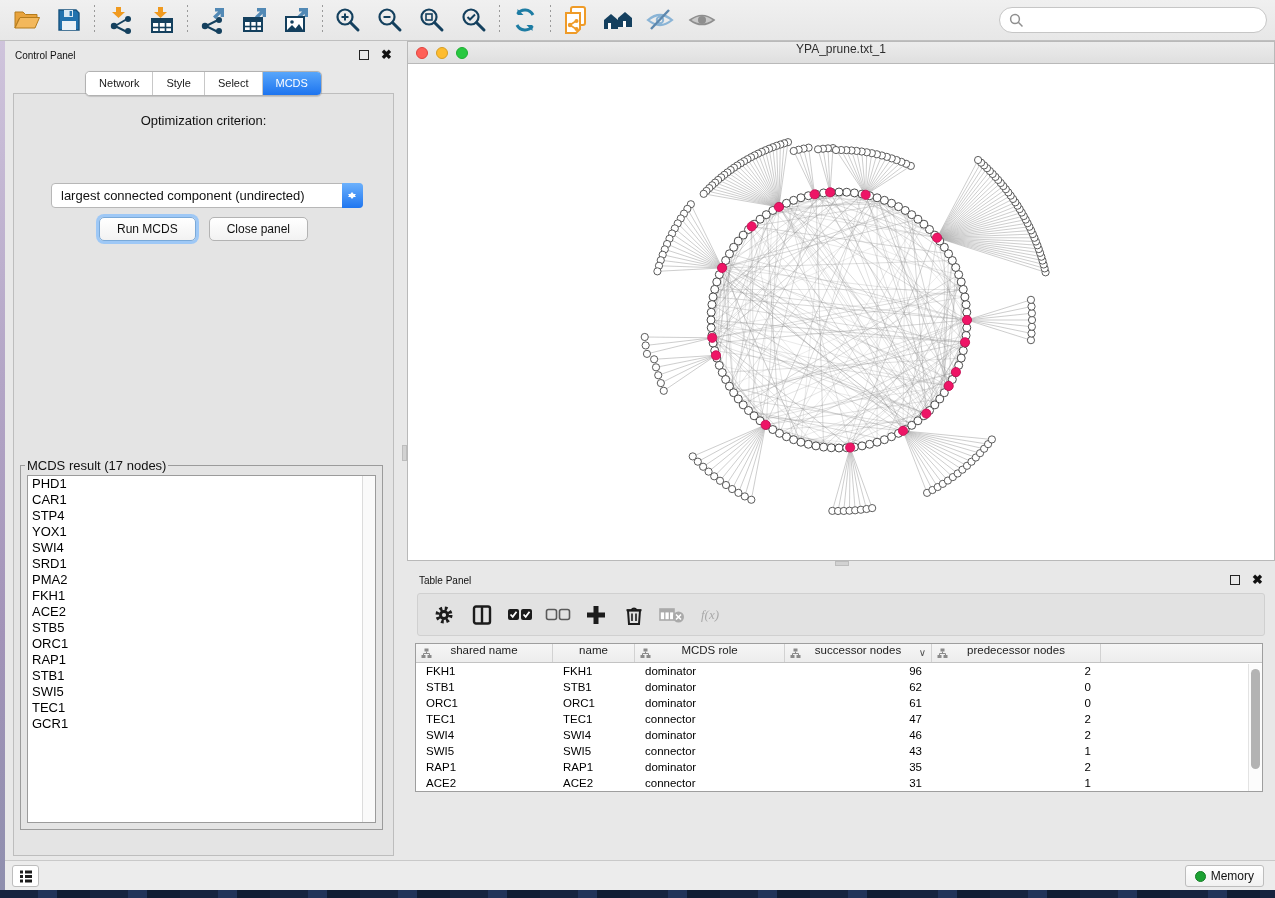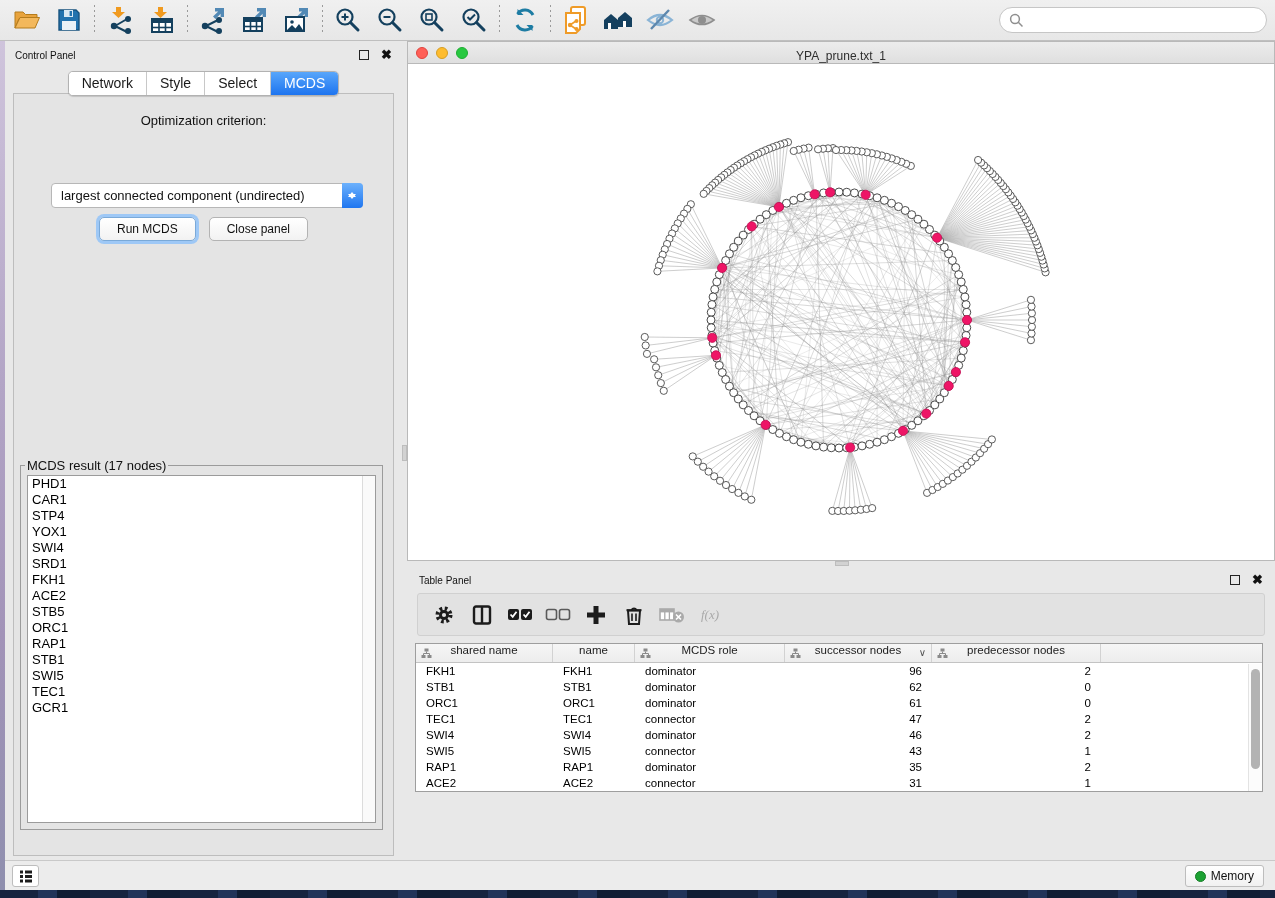--- a/index.html
+++ b/index.html
@@ -26,21 +26,21 @@
 
   
   .control-panel { position:absolute; left:5px; top:41px; width:397px; height:819px; background:#e8e8e8; }
   .panel-title-row { height:28px; display:flex; align-items:center; padding:0 10px; }
   .panel-title { font-size:10px; color:#111; flex:1; }
   .wbtn-float { width:10px; height:10px; border:1.5px solid #222; margin-right:12px; }
   .wbtn-close { font-size:13px; font-weight:bold; color:#111; line-height:10px; }
   .ctab-row { display:flex; justify-content:center; margin-top:2px; position:relative; z-index:2; }
   .seg { display:inline-flex; border:1px solid #b2b2b2; border-radius:5px; overflow:hidden;
     background:#fff; box-shadow:0 0.5px 1px rgba(0,0,0,.15); }
-  .seg > div { padding:0 13px; height:23px; line-height:23px; font-size:14px; color:#1a1a1a;
+  .seg > div { padding:0 13px; height:23px; line-height:23px; font-size:11px; color:#1a1a1a;
     border-right:1px solid #c8c8c8; background:#fff; }
   .seg > div:last-child { border-right:none; }
   .seg > div.active { background:linear-gradient(#58a6fb,#1d74ef); color:#fff; border-right-color:#1d74ef; }
   .cp-content { position:absolute; left:8px; right:8px; top:52px; bottom:4px;
     background:#e4e4e4; border:1px solid #bdbdbd; }
   .opt-label { text-align:center; font-size:13px; color:#111; margin-top:19px; }
   .mac-select { position:absolute; left:37px; top:89px; width:312px; height:25px; background:#fff;
     border:1px solid #b7b7b7; border-radius:4px; display:flex; align-items:center; }
   .mac-select .val { flex:1; font-size:13px; color:#111; padding-left:9px; white-space:nowrap; overflow:hidden; }
   .mac-select .stepper { width:21px; height:25px; margin-right:-1px; border-radius:0 4px 4px 0;
@@ -68,21 +68,21 @@
   .vsplit .grip { position:absolute; left:0px; top:404px; width:5px; height:16px;
     background:#d2d2d2; border:1px solid #bdbdbd; }
   .hsplit { position:absolute; left:407px; top:561px; width:868px; height:5px; background:#e8e8e8; }
   .hsplit .grip { position:absolute; left:428px; top:0px; width:14px; height:5px;
     background:#d2d2d2; border:1px solid #bdbdbd; }
 
   
   .net-window { position:absolute; left:407px; top:41px; width:868px; height:520px;
     background:#fff; border:1px solid #b9b9b9; }
   .net-titlebar { height:22px; background:linear-gradient(#ececec,#dfdfdf);
-    border-bottom:1px solid #b9b9b9; position:relative; display:flex; align-items:flex-end; justify-content:center; }
+    border-bottom:1px solid #b9b9b9; position:relative; display:flex; align-items:flex-start; justify-content:center; }
   .net-title { font-size:12px; color:#2e2e2e; }
   .lights { position:absolute; left:8px; top:5px; display:flex; gap:8px; }
   .light { width:12px; height:12px; border-radius:50%; }
   .light.red { background:#ff5f57; border:0.5px solid #e0443e; }
   .light.yellow { background:#febc2e; border:0.5px solid #d69e23; }
   .light.green { background:#28c840; border:0.5px solid #1eae32; }
   .net-canvas { position:absolute; left:0; top:22px; right:0; bottom:0; background:#fff; overflow:hidden; }
 
   
   .table-panel { position:absolute; left:407px; top:566px; width:868px; height:294px; background:#e8e8e8; }
@@ -302,20 +302,21 @@
       <fieldset class="mcds-box">
         <legend>MCDS result (17 nodes)</legend>
         <div class="mcds-list">
           <div id="mcds-items">
               <div class="mcds-item">PHD1</div>
               <div class="mcds-item">CAR1</div>
               <div class="mcds-item">STP4</div>
               <div class="mcds-item">YOX1</div>
               <div class="mcds-item">SWI4</div>
               <div class="mcds-item">SRD1</div>
+              <div class="mcds-item">PMA2</div>
               <div class="mcds-item">FKH1</div>
               <div class="mcds-item">ACE2</div>
               <div class="mcds-item">STB5</div>
               <div class="mcds-item">ORC1</div>
               <div class="mcds-item">RAP1</div>
               <div class="mcds-item">STB1</div>
               <div class="mcds-item">SWI5</div>
               <div class="mcds-item">TEC1</div>
               <div class="mcds-item">GCR1</div>
             </div>

